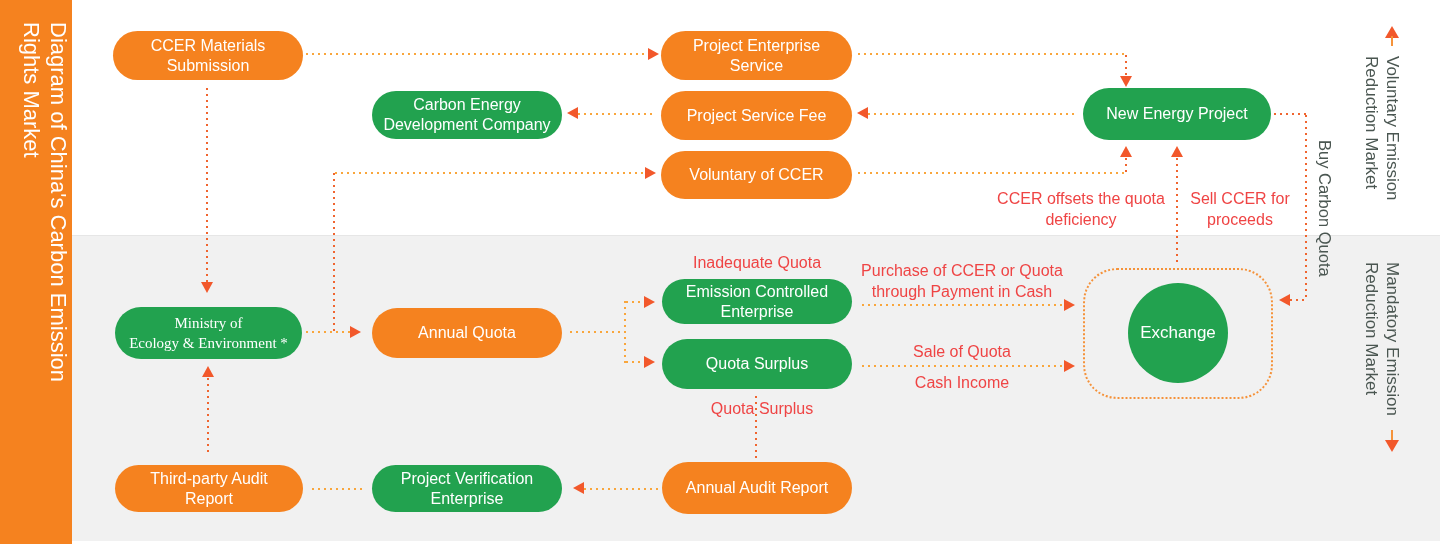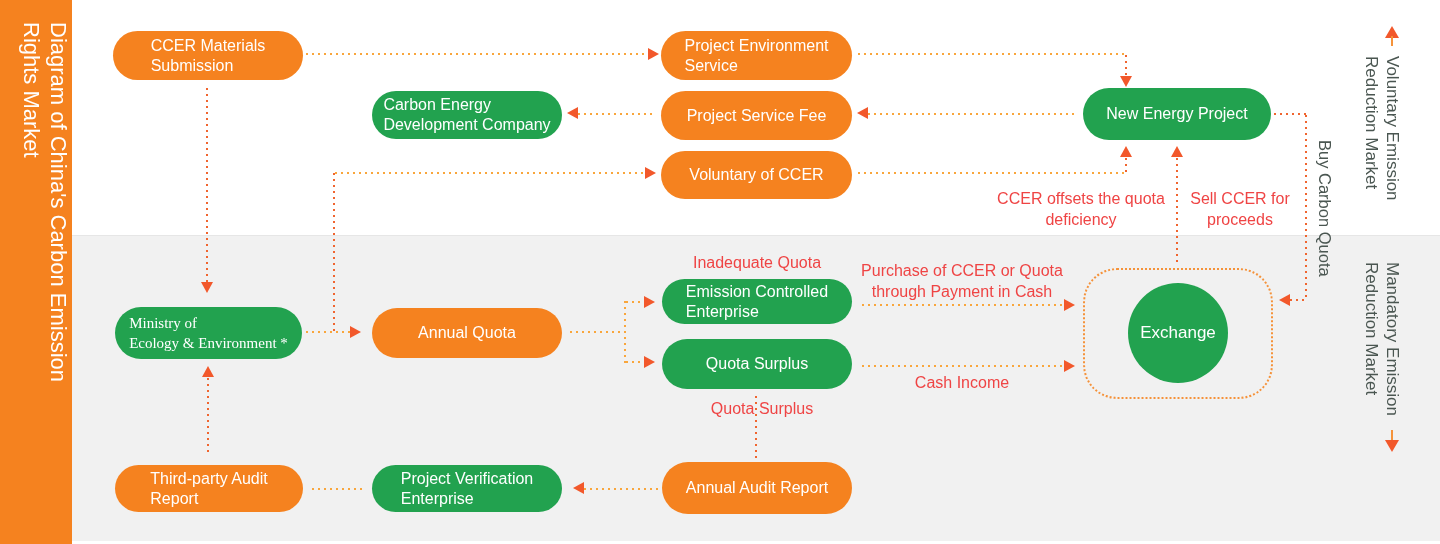--- a/index.html
+++ b/index.html
@@ -17,21 +17,21 @@
   .sidebar { position:absolute; left:0; top:0; width:72px; height:544px; background:#F5821F; }
   .sidebar-title {
     position:absolute; left:72px; top:22px; width:420px;
     transform:rotate(90deg); transform-origin:0 0;
     color:#ffffff; font-size:22px; line-height:27px; white-space:nowrap;
   }
   .sidebar-title span { display:block; }
   
   .node {
     position:absolute; border-radius:26px; color:#ffffff;
-    display:flex; align-items:center; justify-content:center; 
+    display:flex; align-items:center; justify-content:center; text-align:center;
     font-size:16px; line-height:20px;
   }
   .node span { display:block; }
   .org { background:#F5821F; }
   .grn { background:#22A24F; }
   .small-text { font-size:15px; }
   
   .exchange-wrap {
     position:absolute; left:1083px; top:268px; width:190px; height:131px;
     border:2px dotted #F5923A; border-radius:34px; box-sizing:border-box;
@@ -79,21 +79,21 @@
 
   <div class="node org" style="left:113px;top:31px;width:190px;height:49px;">
     <div>
         <span>CCER Materials</span>
         <span>Submission</span>
       </div>
   </div>
 
   <div class="node org" style="left:661px;top:31px;width:191px;height:49px;">
     <div>
-        <span>Project Environment</span>
+        <span>Project Enterprise</span>
         <span>Service</span>
       </div>
   </div>
 
   <div class="node grn" style="left:372px;top:91px;width:190px;height:48px;">
     <div>
         <span>Carbon Energy</span>
         <span>Development Company</span>
       </div>
   </div>
@@ -227,20 +227,23 @@
 
   <div class="note" style="left:657px;top:252px;width:200px;">
     <span>Inadequate Quota</span>
   </div>
 
   <div class="note" style="left:837px;top:260px;width:250px;">
     <span>Purchase of CCER or Quota</span>
     <span>through Payment in Cash</span>
   </div>
 
+  <div class="note" style="left:862px;top:341px;width:200px;">
+    <span>Sale of Quota</span>
+  </div>
 
   <div class="note" style="left:862px;top:372px;width:200px;">
     <span>Cash Income</span>
   </div>
 
   <div class="note" style="left:966px;top:188px;width:230px;">
     <span>CCER offsets the quota</span>
     <span>deficiency</span>
   </div>
 

